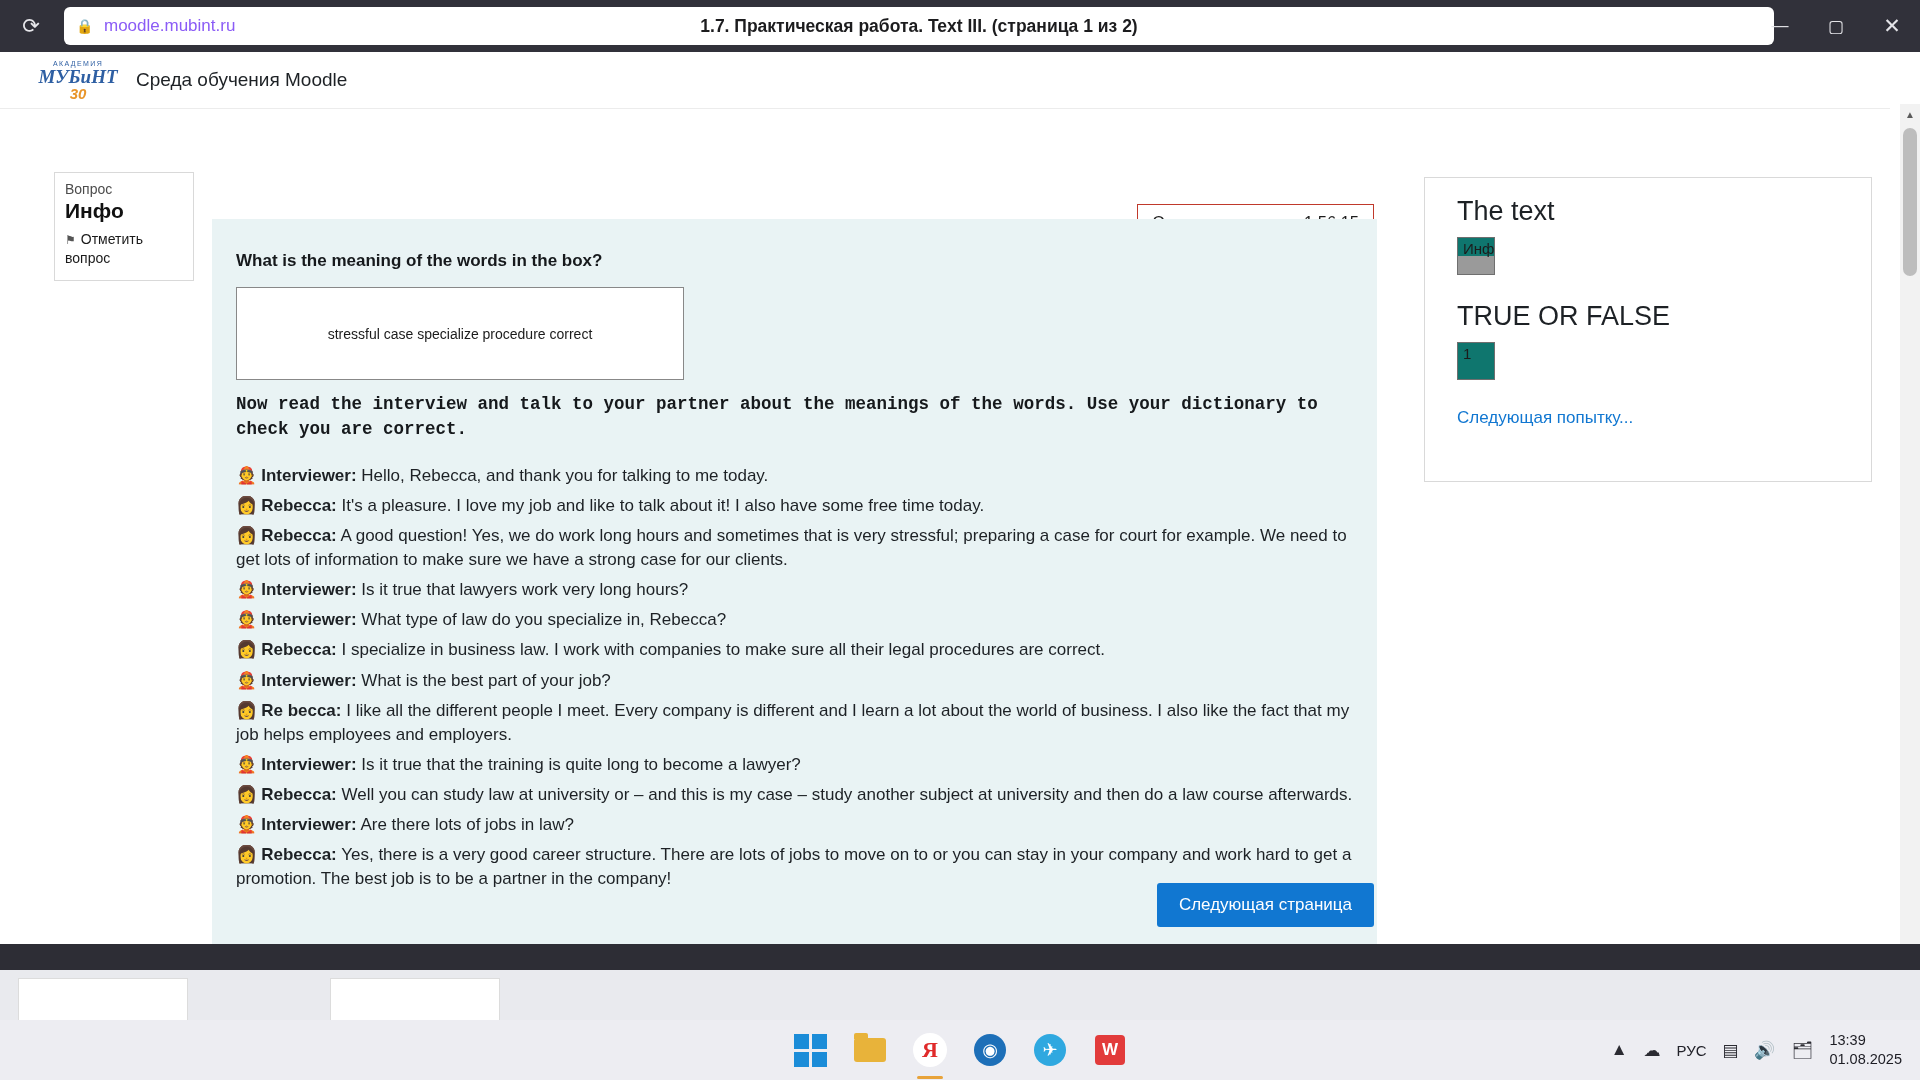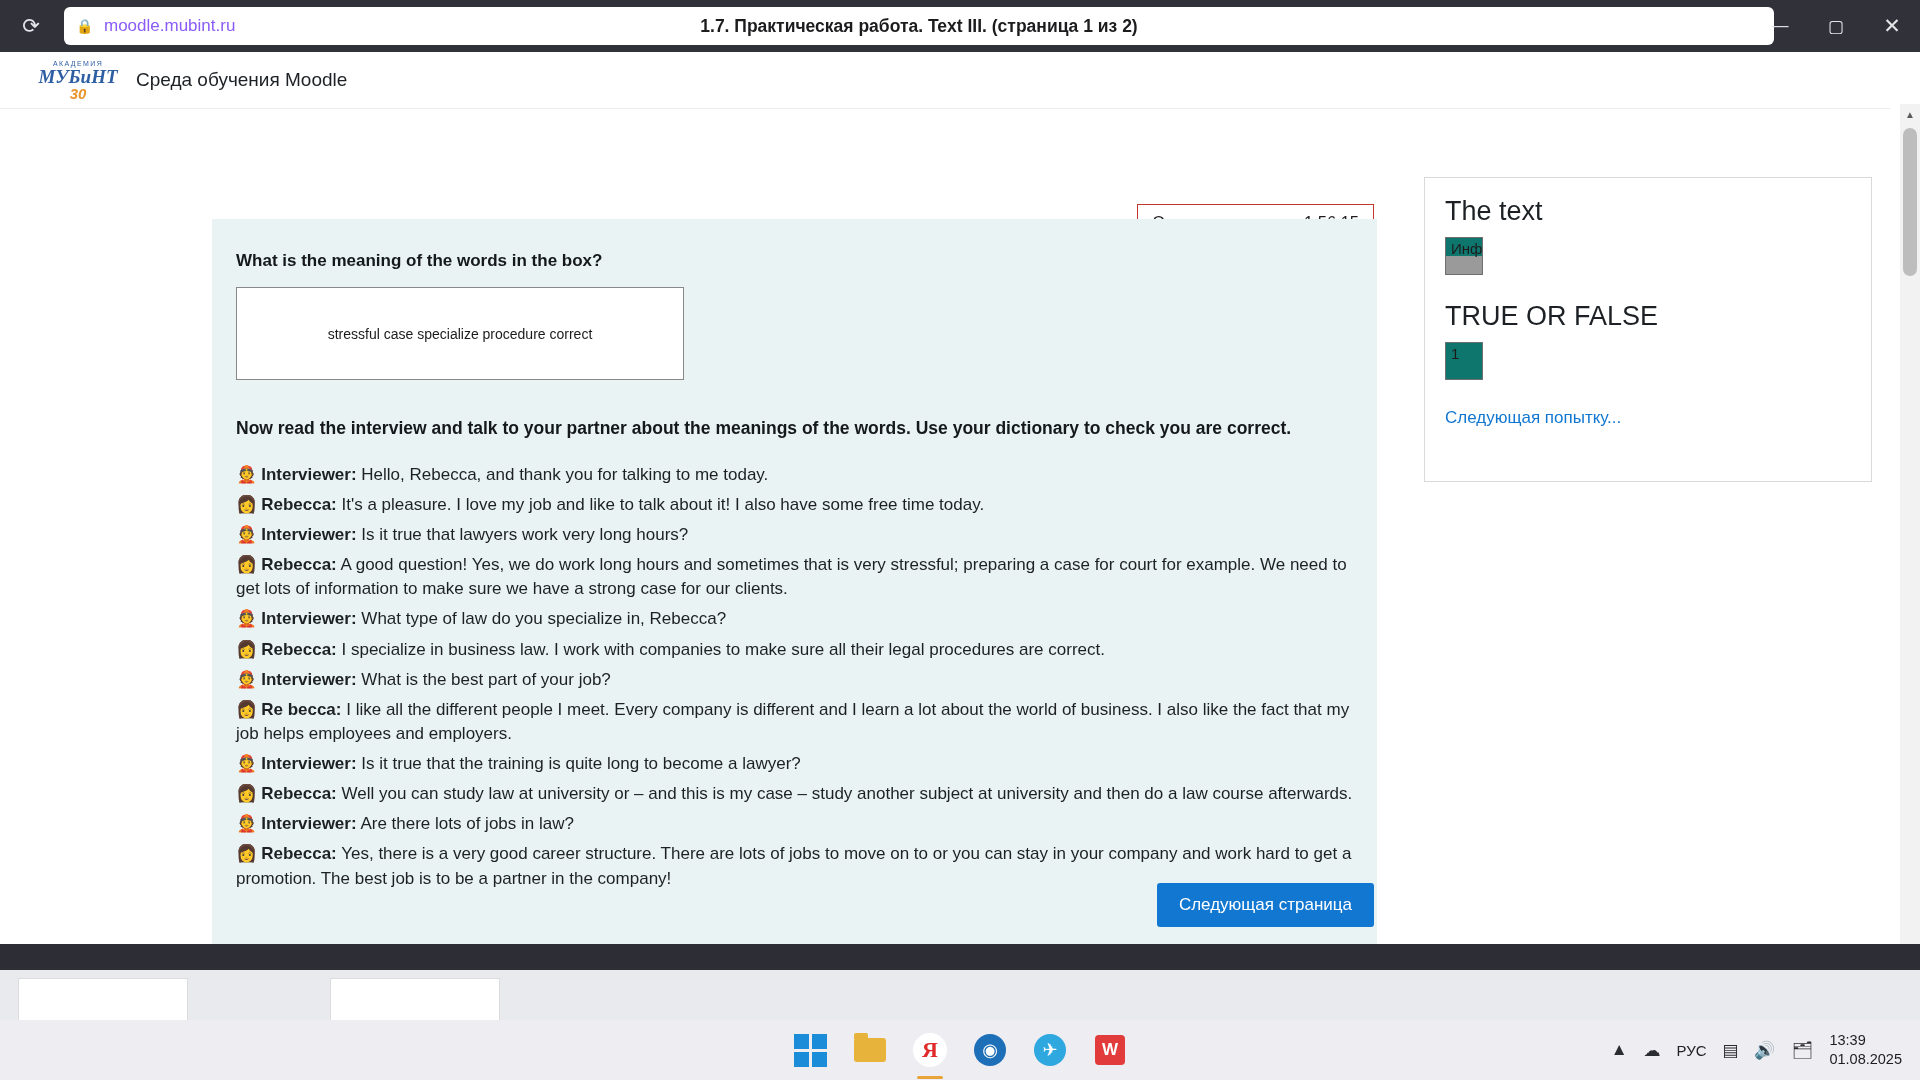--- a/index.html
+++ b/index.html
@@ -120,22 +120,22 @@
     font-size: 17px; font-weight: 700; color: #16191c;
   }
   .wordbox {
     margin-top: 16px;
     width: 448px; height: 93px;
     border: 1px solid #888; background: #ffffff;
     display: flex; align-items: center; justify-content: center;
     font-size: 14px; color: #1b1b1b;
   }
   .q-sub {
-    margin-top: 36px; width: 1105px;
-    font-size: 17.5px; font-weight: 700; color: #16191c; line-height: 1.42;
+    margin-top: 12px; width: 1105px;
+    font-size: 17.5px; font-weight: 700; color: #16191c; line-height: 1.42; font-family: Liberation Mono, monospace;
   }
   .dialog { margin-top: 22px; width: 1125px; }
   .dline {
     font-size: 17px; color: #1d2125; line-height: 1.42; margin-bottom: 6px;
   }
   .dline .who { font-weight: 700; }
   .emo { margin-right: 4px; }
 
   .timer {
     position: absolute; right: 30px; top: 38px;
@@ -147,21 +147,21 @@
     position: absolute; right: 30px; bottom: 45px;
     background: #1177d1; color: #ffffff;
     font-size: 17px; padding: 12px 22px;
     border: none; border-radius: 3px;
   }
 
   
   .rsidebar {
     position: absolute; left: 1424px; top: 68px; width: 448px; height: 305px;
     border: 1px solid #d9d9d9; background: #ffffff;
-    padding: 18px 20px;
+    padding: 18px 32px;
   }
   .rs-title { font-size: 27px; color: #1d2125; font-weight: 400; }
   .rs-title2 { font-size: 27px; color: #1d2125; font-weight: 400; margin-top: 26px; }
   .qcell {
     margin-top: 10px;
     width: 38px; height: 38px;
     border: 1px solid #6f6f6f; background: #0f766e;
     font-size: 15px; color: #1c1c1c;
     padding: 2px 5px; position: relative;
   }
@@ -285,33 +285,40 @@
       <div class="logo">
         <div class="logo-top">АКАДЕМИЯ</div>
         <div class="logo-mid">МУБиНТ</div>
         <div class="logo-badge">30</div>
       </div>
       <div class="site-name">Среда обучения Moodle</div>
     </div>
 
     <div class="content-wrap">
 
+      <div class="qnav">
+        <div class="qnav-label">Вопрос</div>
+        <div class="qnav-num">Инфо</div>
+        <div class="qnav-flag">
+          <span class="flag-ic">⚑</span><span>Отметить вопрос</span>
+        </div>
+      </div>
 
       <div class="quizpanel">
         <div class="timer">Оставшееся время 1:56:15</div>
 
         <div class="qbox">
           <div class="q-prompt">What is the meaning of the words in the box?</div>
           <div class="wordbox">stressful case specialize procedure correct</div>
           <div class="q-sub">Now read the interview and talk to your partner about the meanings of the words. Use your dictionary to check you are correct.</div>
           <div class="dialog">
               <div class="dline"><span class="emo">👲</span><span class="who">Interviewer:</span><span> Hello, Rebecca, and thank you for talking to me today.</span></div>
               <div class="dline"><span class="emo">👩</span><span class="who">Rebecca:</span><span> It's a pleasure. I love my job and like to talk about it! I also have some free time today.</span></div>
+              <div class="dline"><span class="emo">👩</span><span class="who">Rebecca:</span><span> A good question! Yes, we do work long hours and sometimes that is very stressful; preparing a case for court for example. We need to get lots of information to make sure we have a strong case for our clients.</span></div>
               <div class="dline"><span class="emo">👲</span><span class="who">Interviewer:</span><span> Is it true that lawyers work very long hours?</span></div>
-              <div class="dline"><span class="emo">👩</span><span class="who">Rebecca:</span><span> A good question! Yes, we do work long hours and sometimes that is very stressful; preparing a case for court for example. We need to get lots of information to make sure we have a strong case for our clients.</span></div>
               <div class="dline"><span class="emo">👲</span><span class="who">Interviewer:</span><span> What type of law do you specialize in, Rebecca?</span></div>
               <div class="dline"><span class="emo">👩</span><span class="who">Rebecca:</span><span> I specialize in business law. I work with companies to make sure all their legal procedures are correct.</span></div>
               <div class="dline"><span class="emo">👲</span><span class="who">Interviewer:</span><span> What is the best part of your job?</span></div>
               <div class="dline"><span class="emo">👩</span><span class="who">Re becca:</span><span> I like all the different people I meet. Every company is different and I learn a lot about the world of business. I also like the fact that my job helps employees and employers.</span></div>
               <div class="dline"><span class="emo">👲</span><span class="who">Interviewer:</span><span> Is it true that the training is quite long to become a lawyer?</span></div>
               <div class="dline"><span class="emo">👩</span><span class="who">Rebecca:</span><span> Well you can study law at university or – and this is my case – study another subject at university and then do a law course afterwards.</span></div>
               <div class="dline"><span class="emo">👲</span><span class="who">Interviewer:</span><span> Are there lots of jobs in law?</span></div>
               <div class="dline"><span class="emo">👩</span><span class="who">Rebecca:</span><span> Yes, there is a very good career structure. There are lots of jobs to move on to or you can stay in your company and work hard to get a promotion. The best job is to be a partner in the company!</span></div>
             </div>
         </div>

